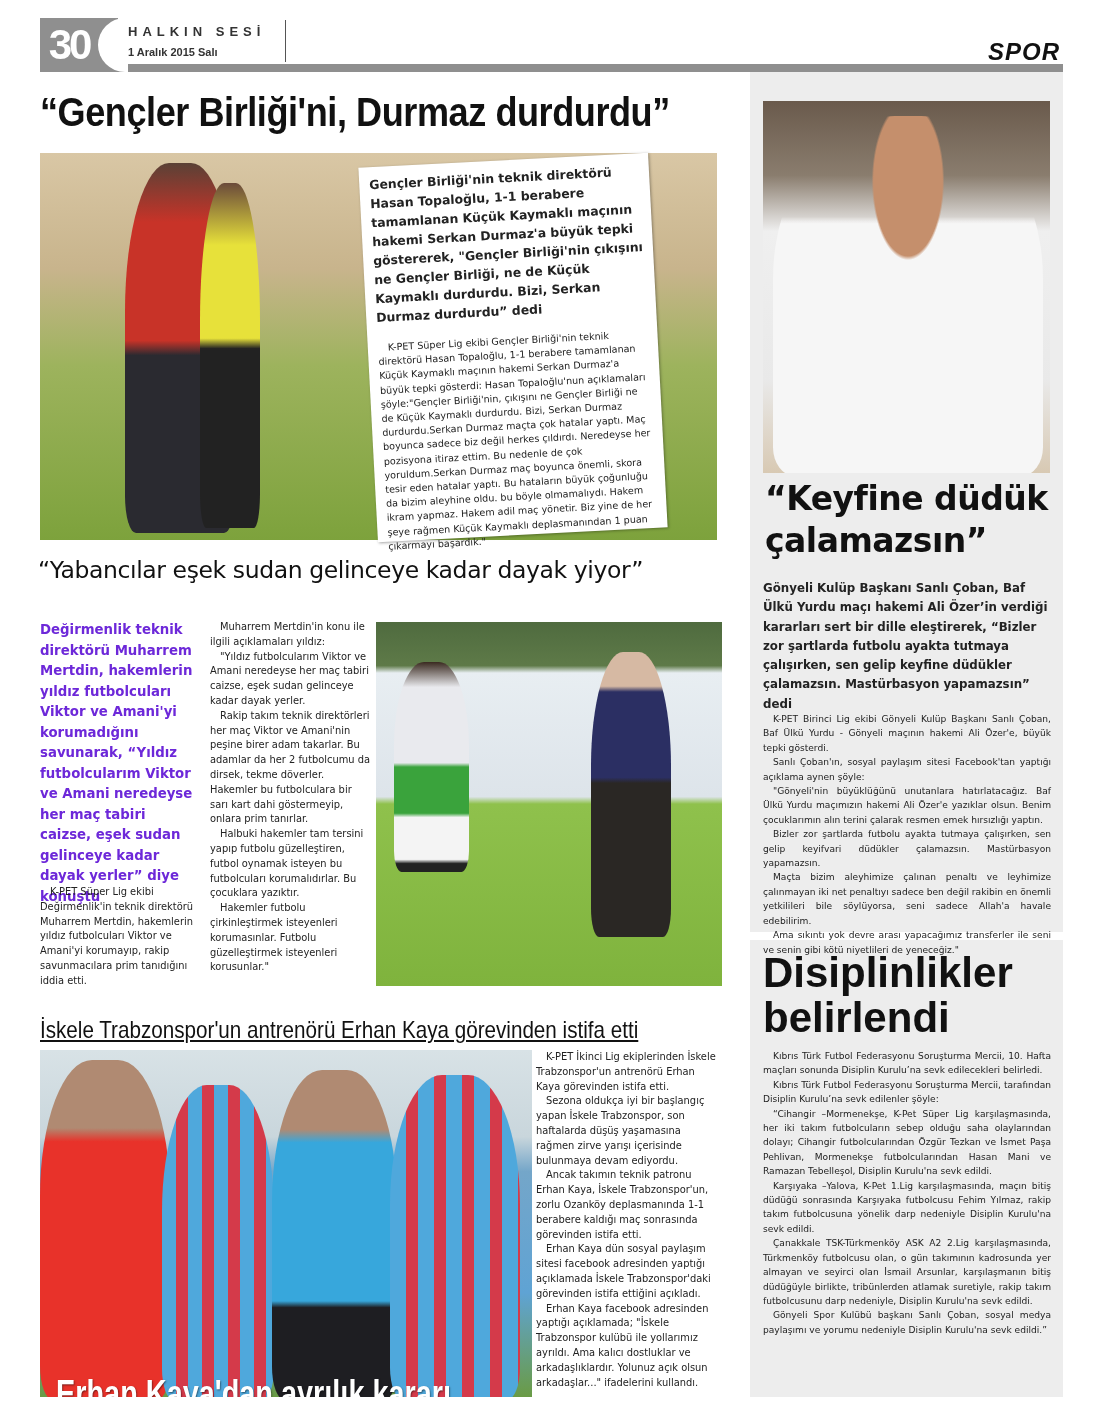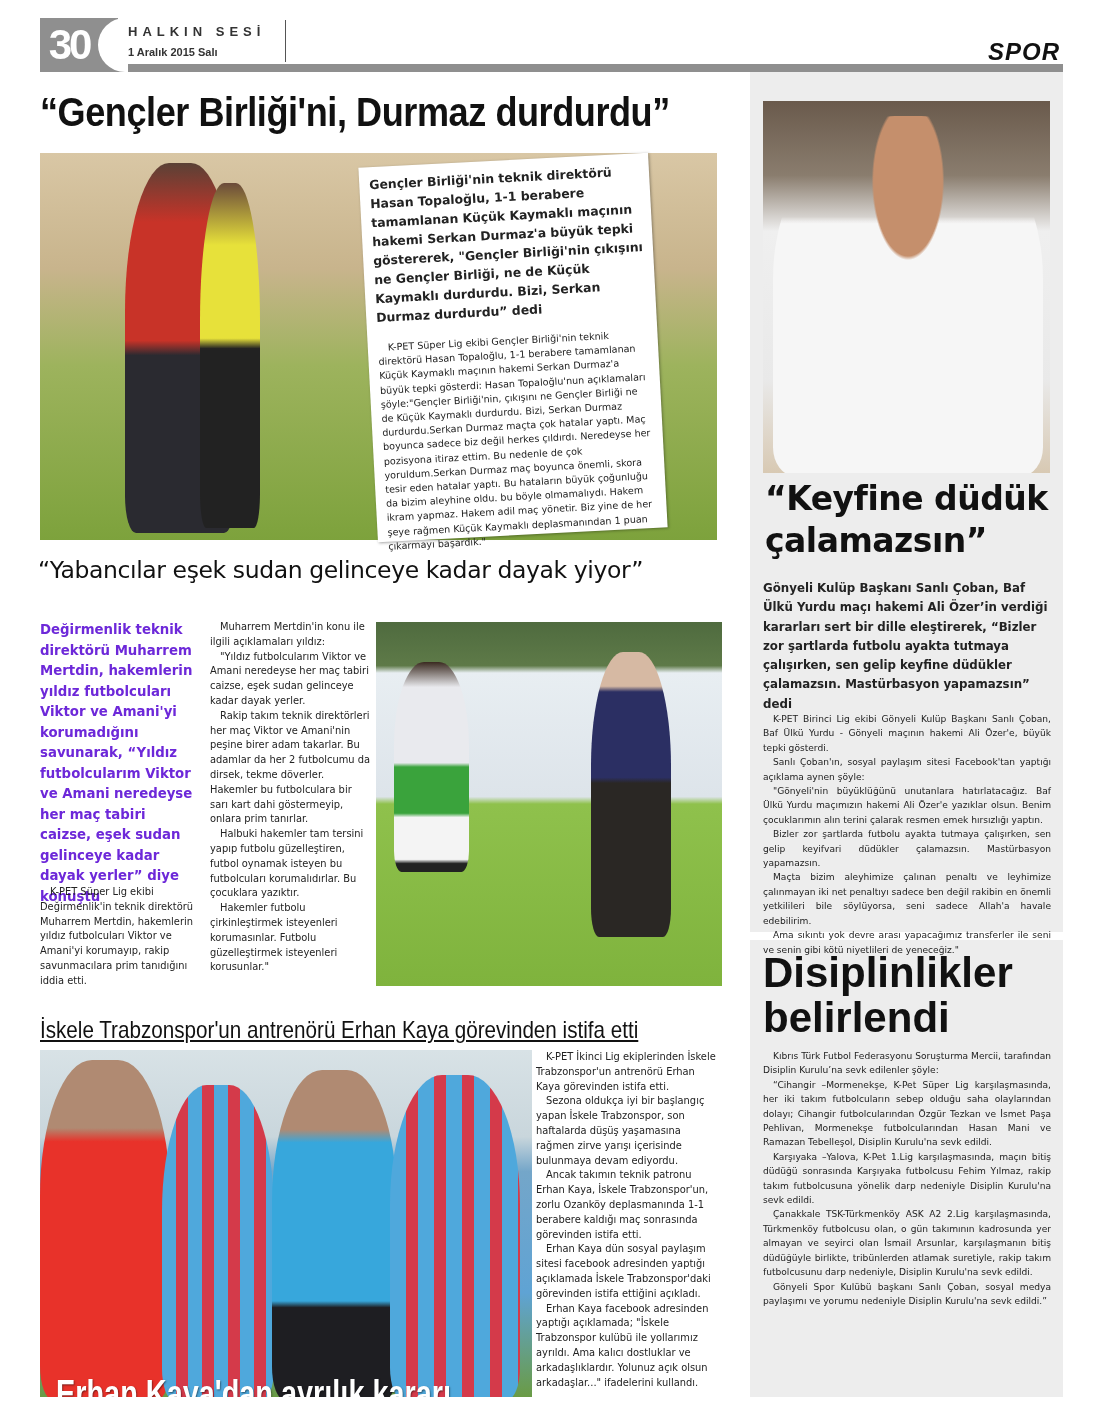--- a/index.html
+++ b/index.html
@@ -127,18 +127,19 @@
   <p>K-PET Birinci Lig ekibi Gönyeli Kulüp Başkanı Sanlı Çoban, Baf Ülkü Yurdu - Gönyeli maçının hakemi Ali Özer'e, büyük tepki gösterdi.</p>
   <p>Sanlı Çoban'ın, sosyal paylaşım sitesi Facebook'tan yaptığı açıklama aynen şöyle:</p>
   <p>"Gönyeli'nin büyüklüğünü unutanlara hatırlatacağız. Baf Ülkü Yurdu maçımızın hakemi Ali Özer'e yazıklar olsun. Benim çocuklarımın alın terini çalarak resmen emek hırsızlığı yaptın.</p>
   <p>Bizler zor şartlarda futbolu ayakta tutmaya çalışırken, sen gelip keyifvari düdükler çalamazsın. Mastürbasyon yapamazsın.</p>
   <p>Maçta bizim aleyhimize çalınan penaltı ve leyhimize çalınmayan iki net penaltıyı sadece ben değil rakibin en önemli yetkilileri bile söylüyorsa, seni sadece Allah'a havale edebilirim.</p>
   <p>Ama sıkıntı yok devre arası yapacağımız transferler ile seni ve senin gibi kötü niyetlileri de yeneceğiz."</p>
 </div>
 
 <div class="abs h5">Disiplinlikler belirlendi</div>
 <div class="abs body-sm body5">
+  <p>Kıbrıs Türk Futbol Federasyonu Soruşturma Mercii, 10. Hafta maçları sonunda Disiplin Kurulu’na sevk edilecekleri belirledi.</p>
   <p>Kıbrıs Türk Futbol Federasyonu Soruşturma Mercii, tarafından Disiplin Kurulu’na sevk edilenler şöyle:</p>
   <p>“Cihangir –Mormenekşe, K-Pet Süper Lig karşılaşmasında, her iki takım futbolcuların sebep olduğu saha olaylarından dolayı; Cihangir futbolcularından Özgür Tezkan ve İsmet Paşa Pehlivan, Mormenekşe futbolcularından Hasan Mani ve Ramazan Tebelleşol, Disiplin Kurulu'na sevk edildi.</p>
   <p>Karşıyaka –Yalova, K-Pet 1.Lig karşılaşmasında, maçın bitiş düdüğü sonrasında Karşıyaka futbolcusu Fehim Yılmaz, rakip takım futbolcusuna yönelik darp nedeniyle Disiplin Kurulu'na sevk edildi.</p>
   <p>Çanakkale TSK-Türkmenköy ASK A2 2.Lig karşılaşmasında, Türkmenköy futbolcusu olan, o gün takımının kadrosunda yer almayan ve seyirci olan İsmail Arsunlar, karşılaşmanın bitiş düdüğüyle birlikte, tribünlerden atlamak suretiyle, rakip takım futbolcusunu darp nedeniyle, Disiplin Kurulu'na sevk edildi.</p>
   <p>Gönyeli Spor Kulübü başkanı Sanlı Çoban, sosyal medya paylaşımı ve yorumu nedeniyle Disiplin Kurulu'na sevk edildi.”</p>
 </div>
 
 </body></html>

